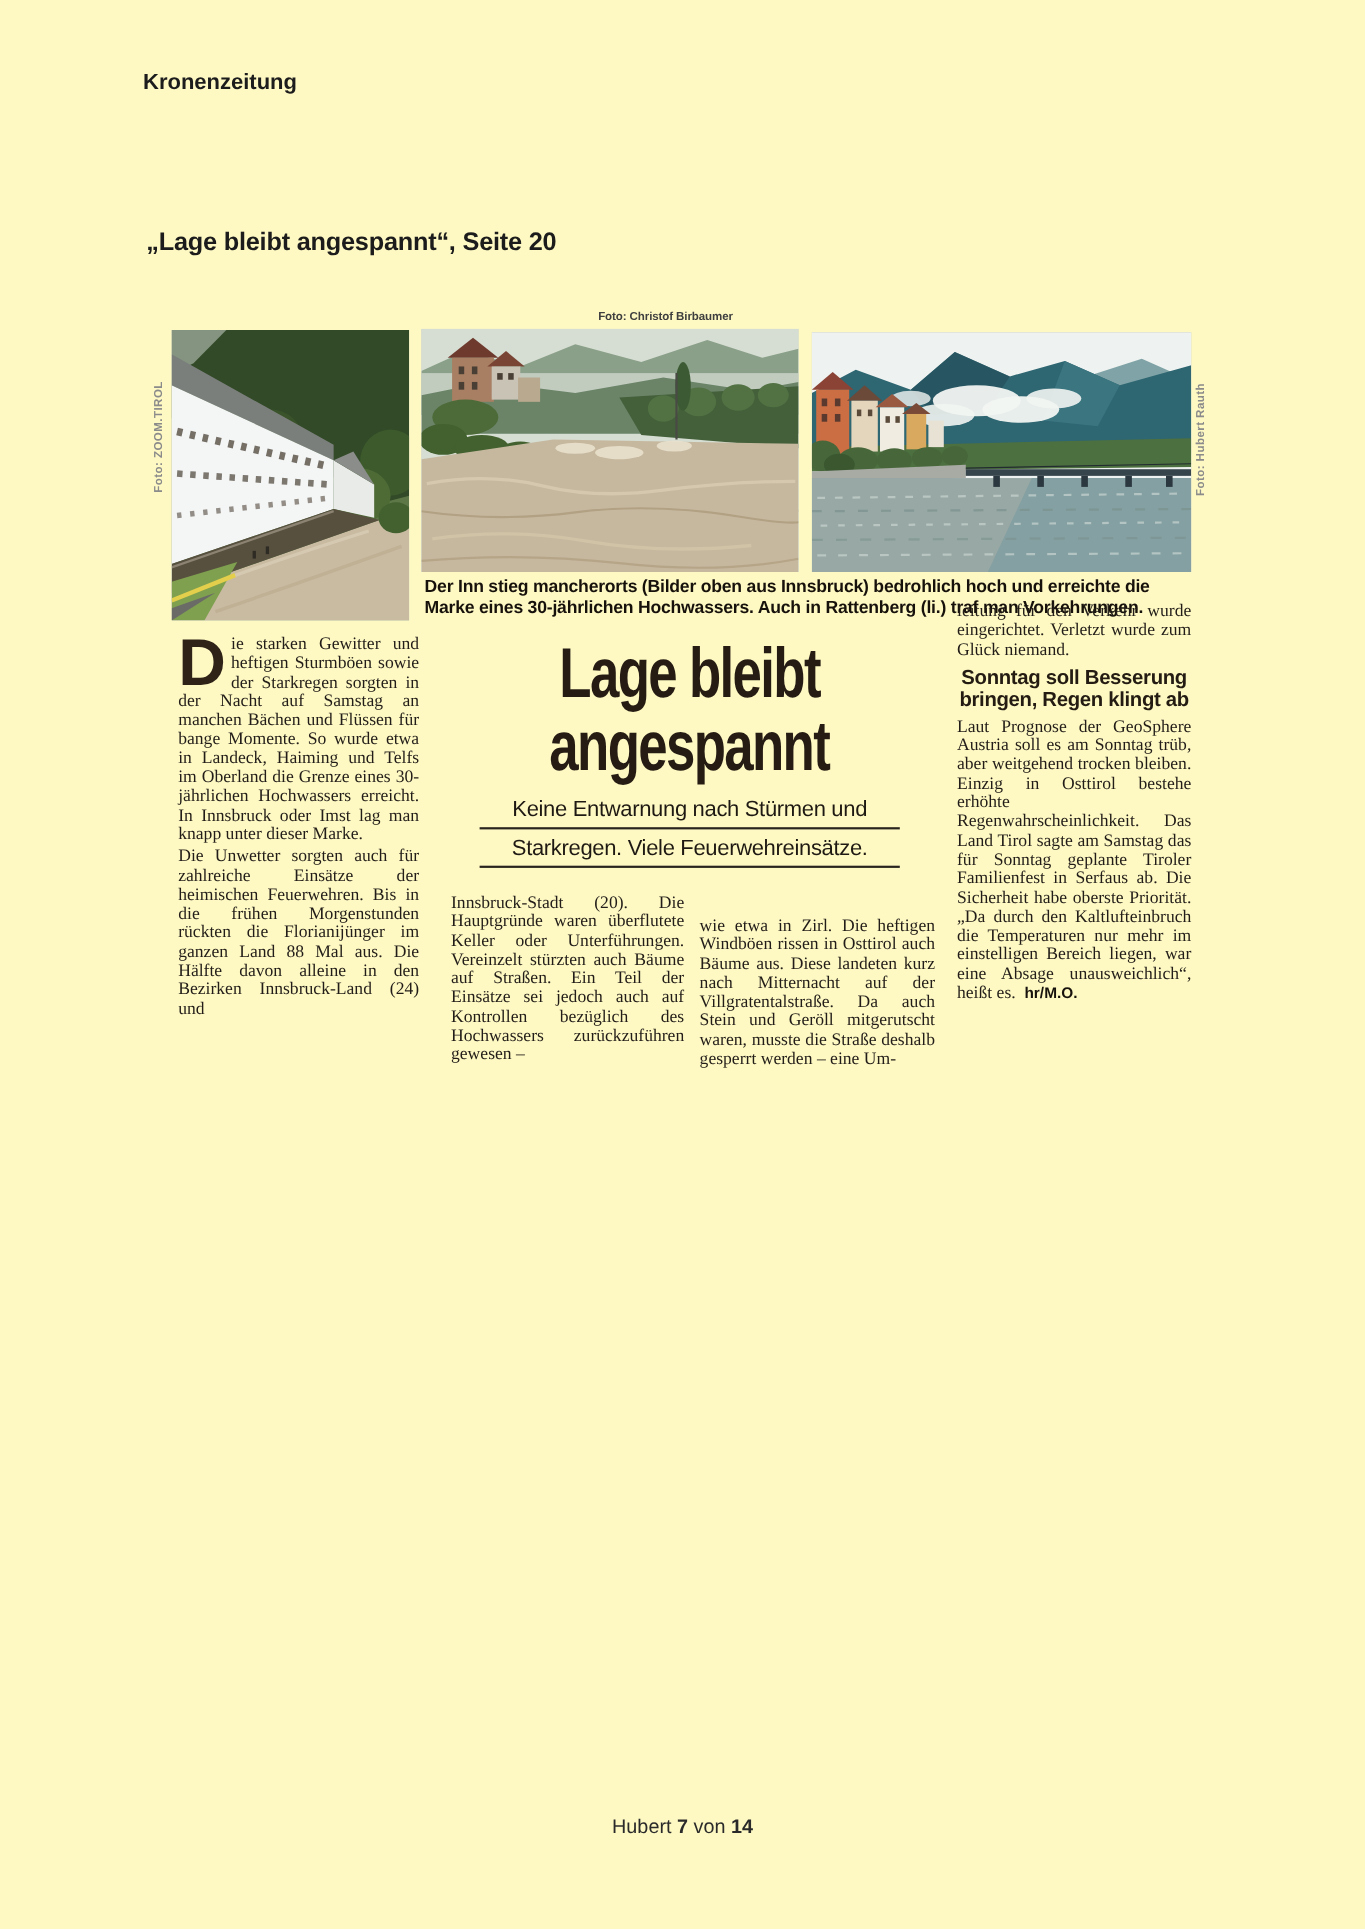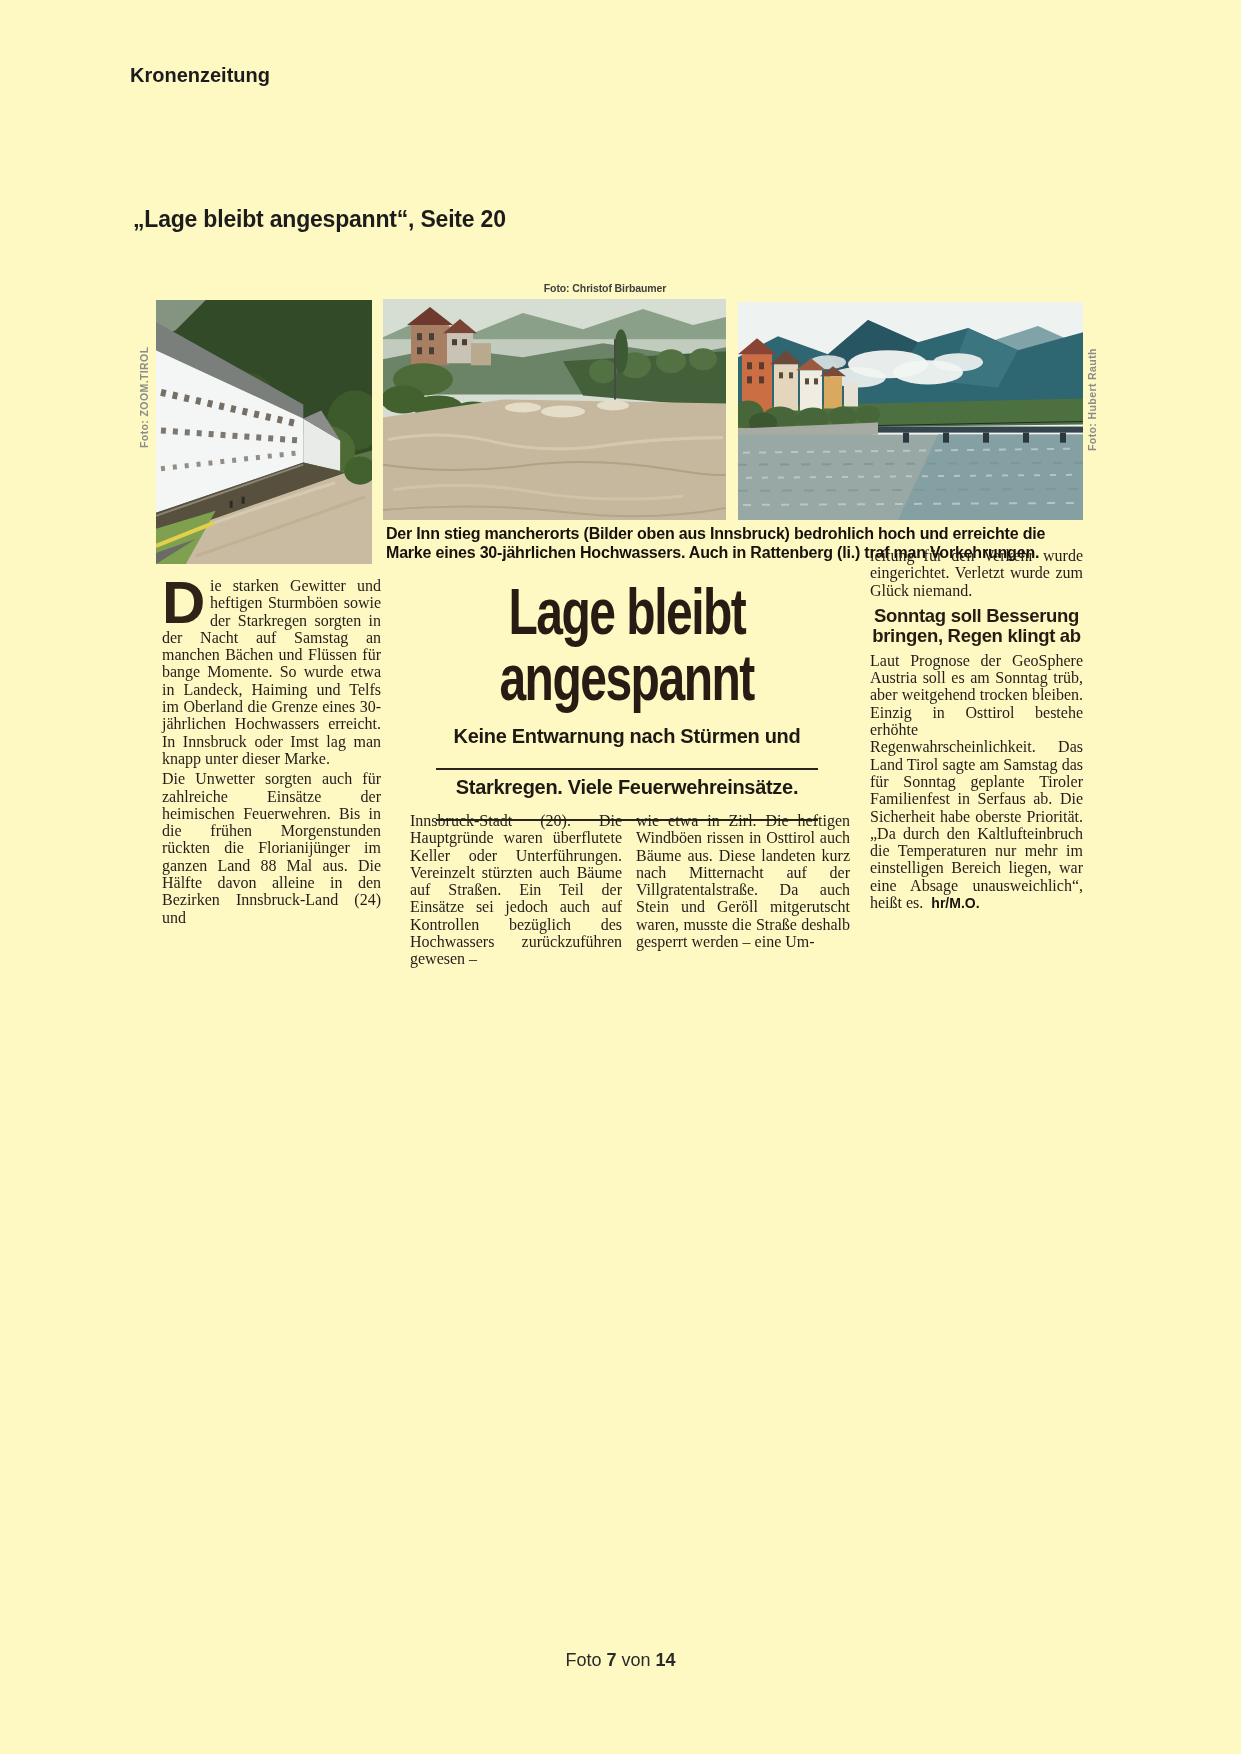--- a/index.html
+++ b/index.html
@@ -23,36 +23,36 @@
   .caption{position:absolute;left:386px;top:524px;width:690px;font-size:16px;font-weight:bold;
            line-height:19px;color:#17110c;letter-spacing:-0.2px;}
 
   
   .bodycol{position:absolute;font-family:"Liberation Serif", serif;font-size:16px;line-height:17.3px;
            text-align:justify;color:#221d18;hyphens:manual;}
   .bodycol p{margin:0;}
   .bodycol p + p{margin-top:3px;}
   .col1{left:162px;top:577px;width:219px;}
   .col2{left:410px;top:812px;width:212px;}
-  .col3{left:636px;top:812px;width:214px;}
+  .col3{left:636px;top:833px;width:214px;}
   .col4{left:870px;top:547px;width:213px;}
   .dropcap{float:left;font-family:"Liberation Sans", sans-serif;font-weight:bold;font-size:60px;
            line-height:48px;width:42px;margin:2px 6px 0 0;color:#2f2318;}
   .mini-head{font-family:"Liberation Sans", sans-serif;font-size:18.5px;font-weight:bold;line-height:20.5px;
              color:#241c12;margin:7px 0 5px;letter-spacing:-0.3px;text-align:center;}
   .byline{font-family:"Liberation Sans", sans-serif;font-weight:bold;font-size:14px;margin-left:8px;color:#17120c;}
 
   
   .hl{position:absolute;left:402px;top:579px;width:450px;}
   .hl-line{text-align:center;height:66px;}
   .hl-inner{display:inline-block;font-size:64px;font-weight:bold;letter-spacing:-2px;color:#261c13;
             transform:scaleX(.75);transform-origin:50% 50%;white-space:nowrap;line-height:66px;}
   .subhead{width:382px;margin:14px auto 0;}
-  .subhead-line{font-size:20px;font-weight:bold;text-align:center;color:#1f1913;letter-spacing:-0.3px;
-                padding-bottom:20px;border-bottom:2px solid #2a241e;margin-bottom:6px;}
+  .subhead-line{font-size:20px;font-weight:normal;text-align:center;color:#1f1913;letter-spacing:-0.3px;
+                padding-bottom:4px;border-bottom:2px solid #2a241e;margin-bottom:6px;}
 
   .footer{position:absolute;left:0;top:1650px;width:1241px;text-align:center;font-size:18px;color:#2a2a2a;}
   .footer .b{font-weight:bold;}
 </style>
 </head>
 <body>
 
 <div class="page">
 
   <div class="pub">Kronenzeitung</div>
@@ -209,19 +209,19 @@
     <p>wie etwa in Zirl. Die hefti­gen Windböen rissen in Ost­tirol auch Bäume aus. Diese landeten kurz nach Mitter­nacht auf der Villgratental­straße. Da auch Stein und Geröll mitgerutscht waren, musste die Straße deshalb gesperrt werden – eine Um-</p>
   </div>
 
   <div class="bodycol col4">
     <p>leitung für den Verkehr wur­de eingerichtet. Verletzt wurde zum Glück niemand.</p>
     <div class="mini-head">Sonntag soll Besserung bringen, Regen klingt ab</div>
     <p><span>Laut Prognose der Geo­Sphere Austria soll es am Sonntag trüb, aber weitge­hend trocken bleiben. Einzig in Osttirol bestehe erhöhte Regenwahrscheinlichkeit. Das Land Tirol sagte am Samstag das für Sonntag ge­plante Tiroler Familienfest in Serfaus ab. Die Sicherheit habe oberste Priorität. „Da durch den Kaltlufteinbruch die Temperaturen nur mehr im einstelligen Bereich lie­gen, war eine Absage unaus­weichlich“, heißt es.</span><span class="byline">hr/M.O.</span></p>
   </div>
 
   <div class="footer">
-    <span>Foto</span>
+    <span>Hubert</span>
     <span class="b">7</span>
     <span>von</span>
     <span class="b">14</span>
   </div>
 
 </div>
 
 </body></html>

